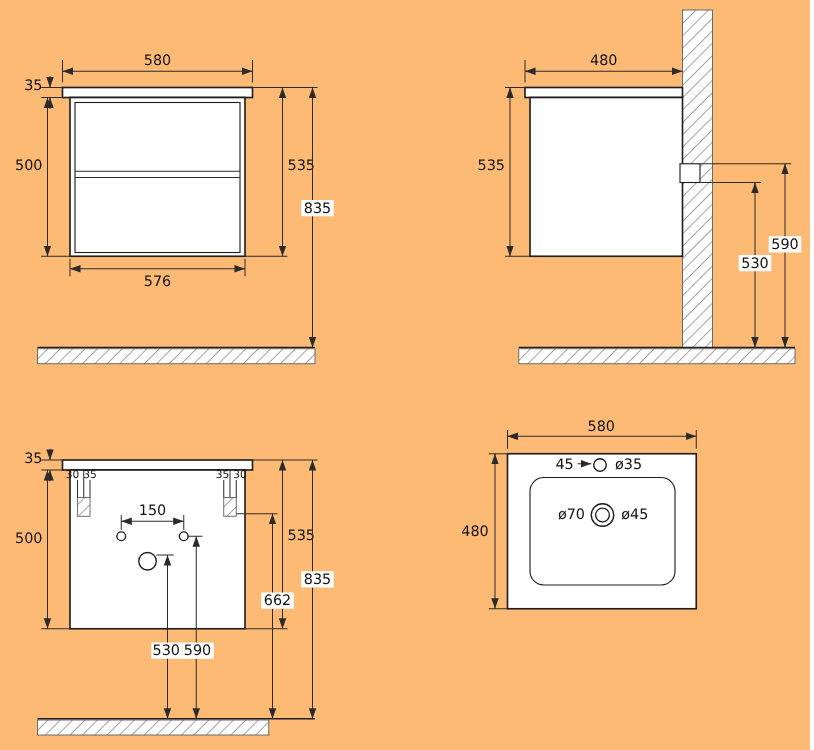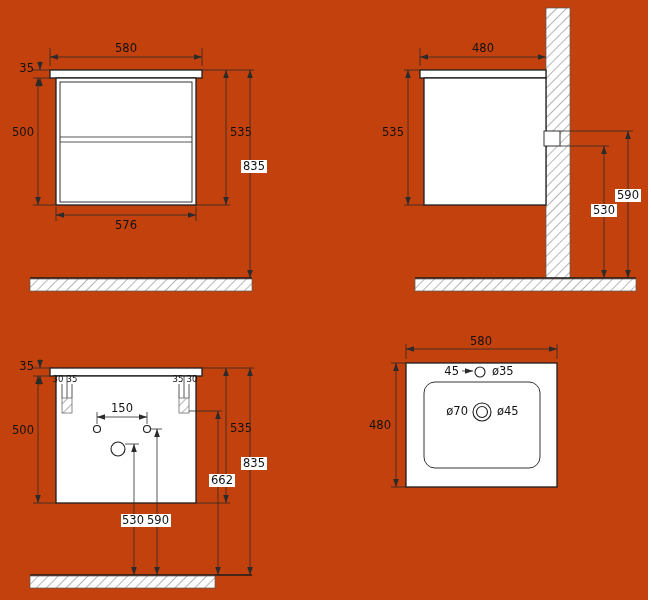--- a/index.html
+++ b/index.html
@@ -1,16 +1,16 @@
 <!DOCTYPE html>
 <html><head>
 <meta charset="utf-8">
 <style>
   html,body{margin:0;padding:0;background:#ffffff;}
-  .sheet{width:648px;height:600px;position:relative;background:#c2410c;overflow:hidden;}
+  .sheet{width:648px;height:600px;position:relative;background:#fdba74;overflow:hidden;}
   svg{display:block;}
   svg text{font-family:"DejaVu Sans","Liberation Sans",sans-serif;font-size:11.5px;fill:#121212;}
   svg text.tiny{font-size:8.5px;}
   .part{fill:#ffffff;stroke:#1e1e1e;stroke-width:1.3;}
   .thin{stroke-width:0.9;}
   .dim{stroke:#2b2b2b;stroke-width:0.8;fill:none;}
   .heavy{stroke:#1e1e1e;stroke-width:1.3;fill:none;}
   .hatchfill{fill:url(#hatch);stroke:#5a5a5a;stroke-width:0.7;}
   .bg{fill:#ffffff;}
   .hole{fill:#ffffff;stroke:#1e1e1e;stroke-width:1.1;}

